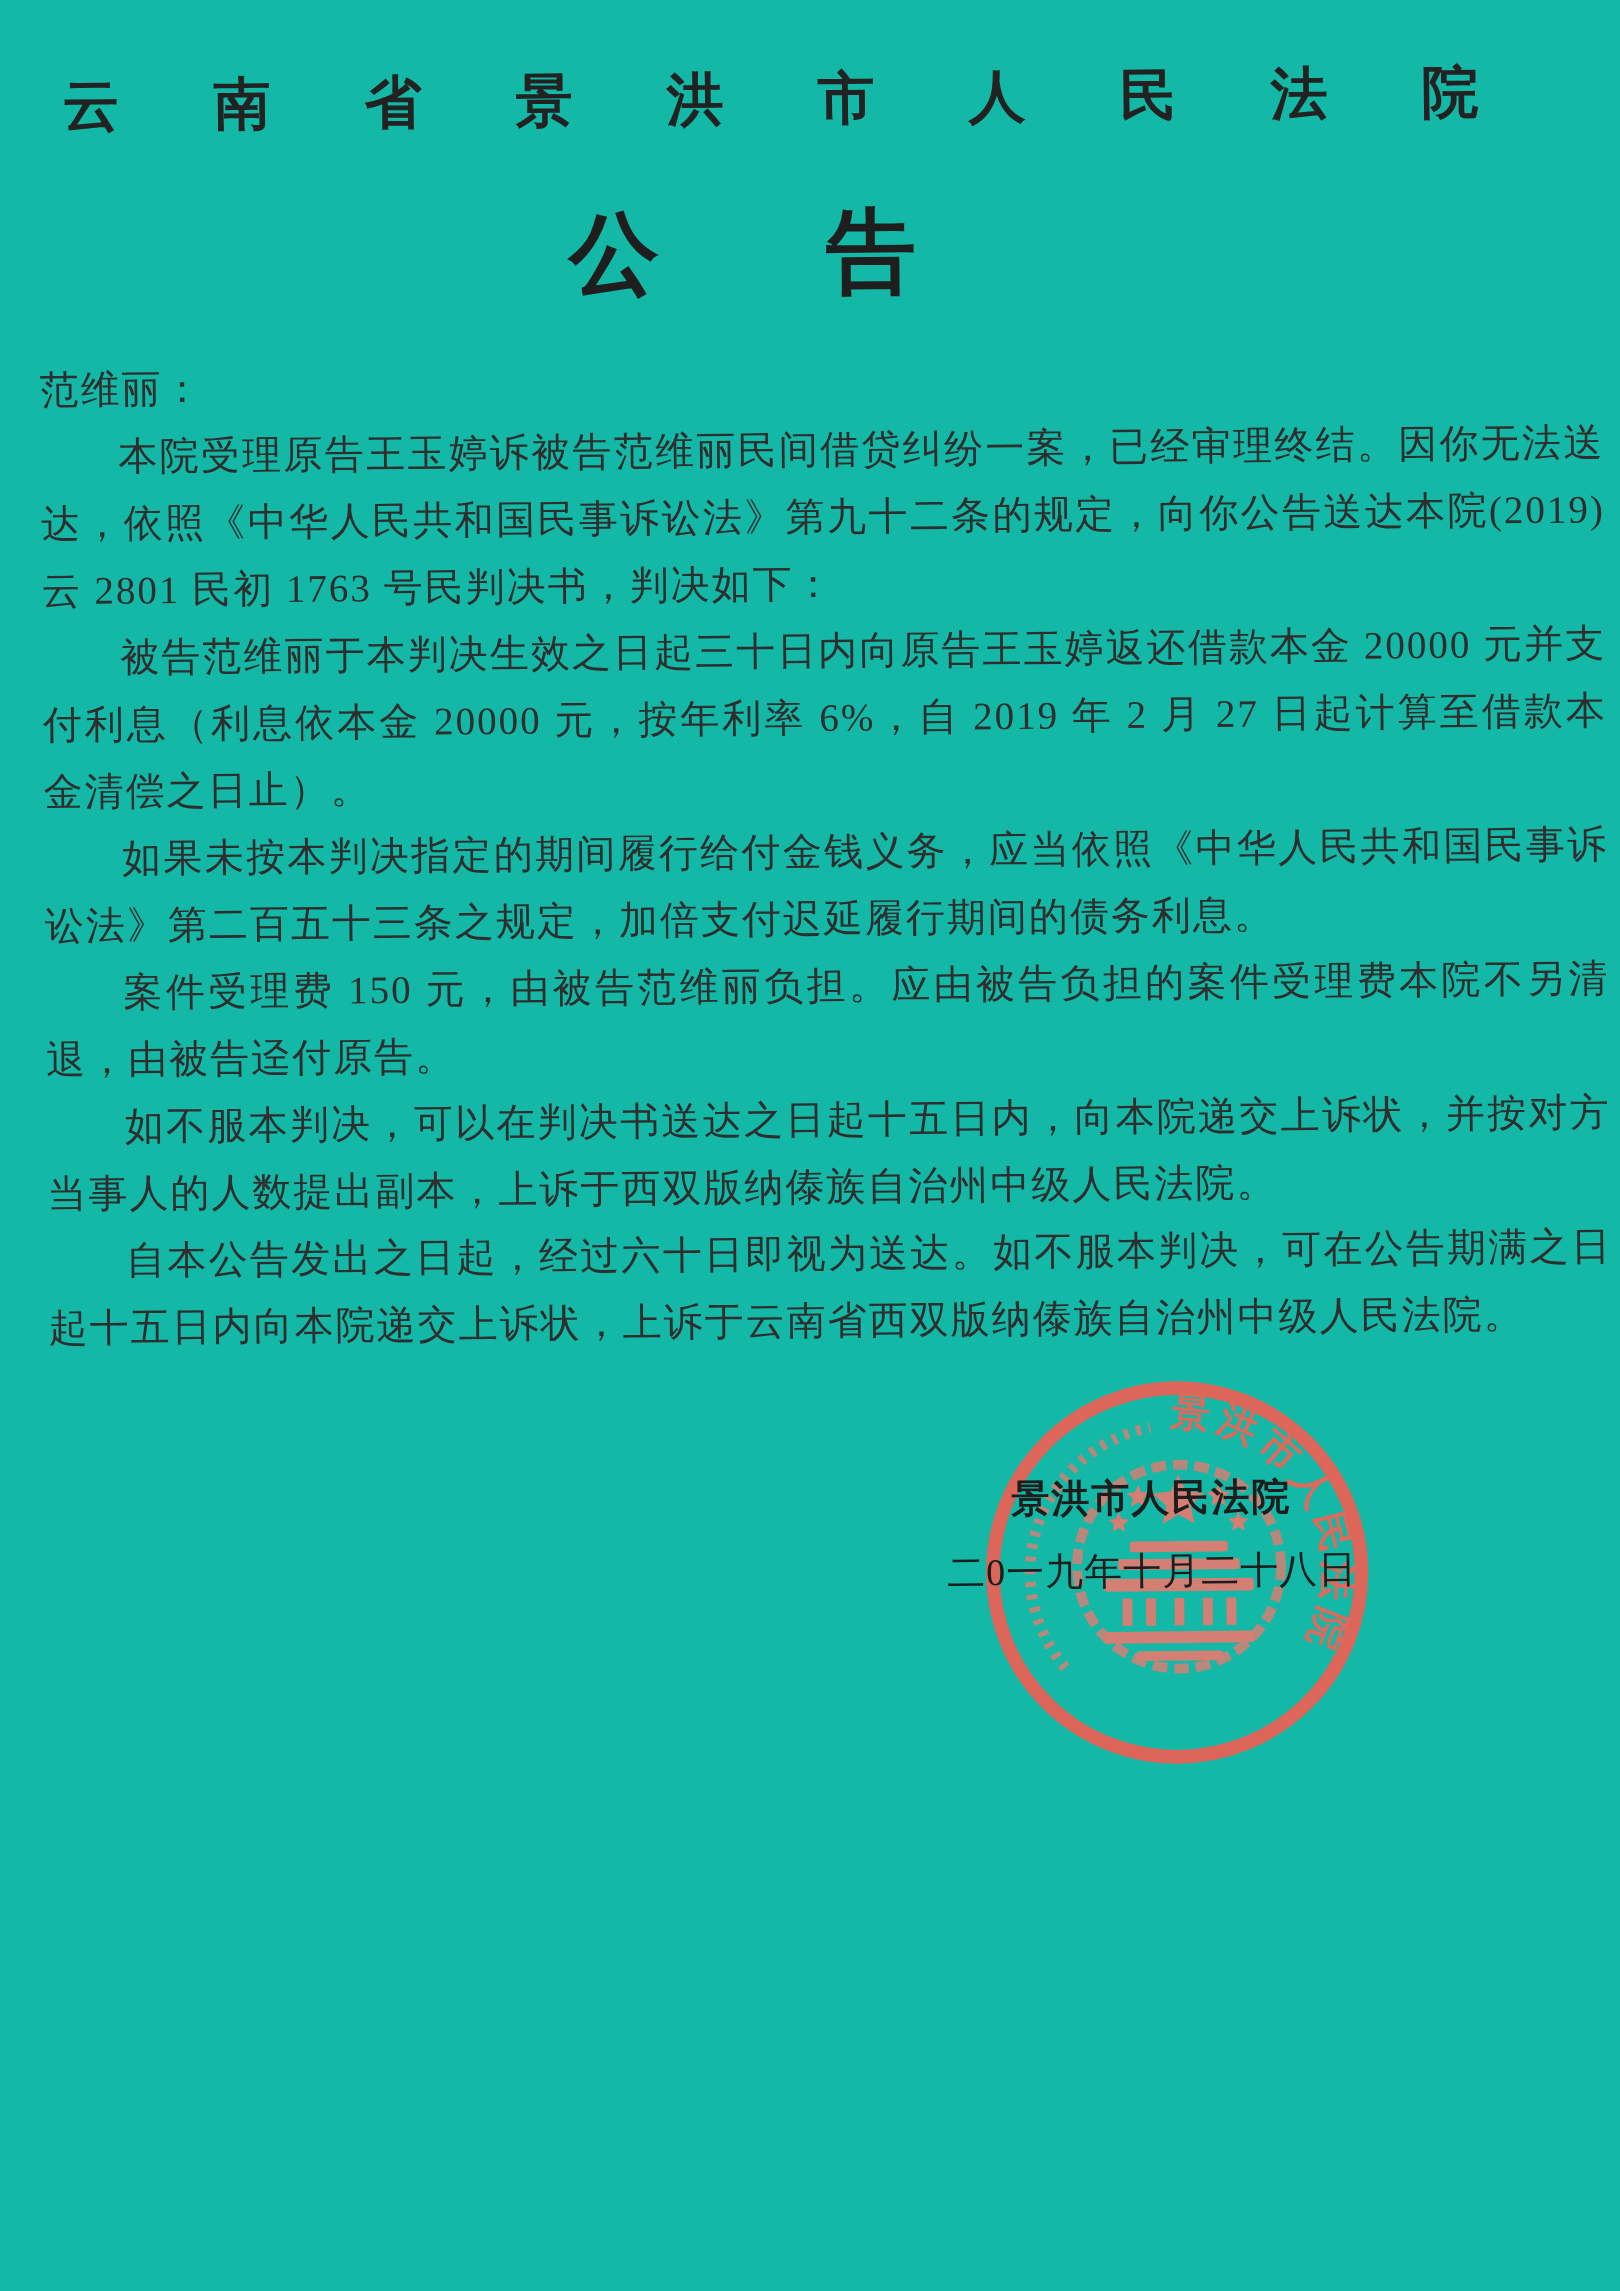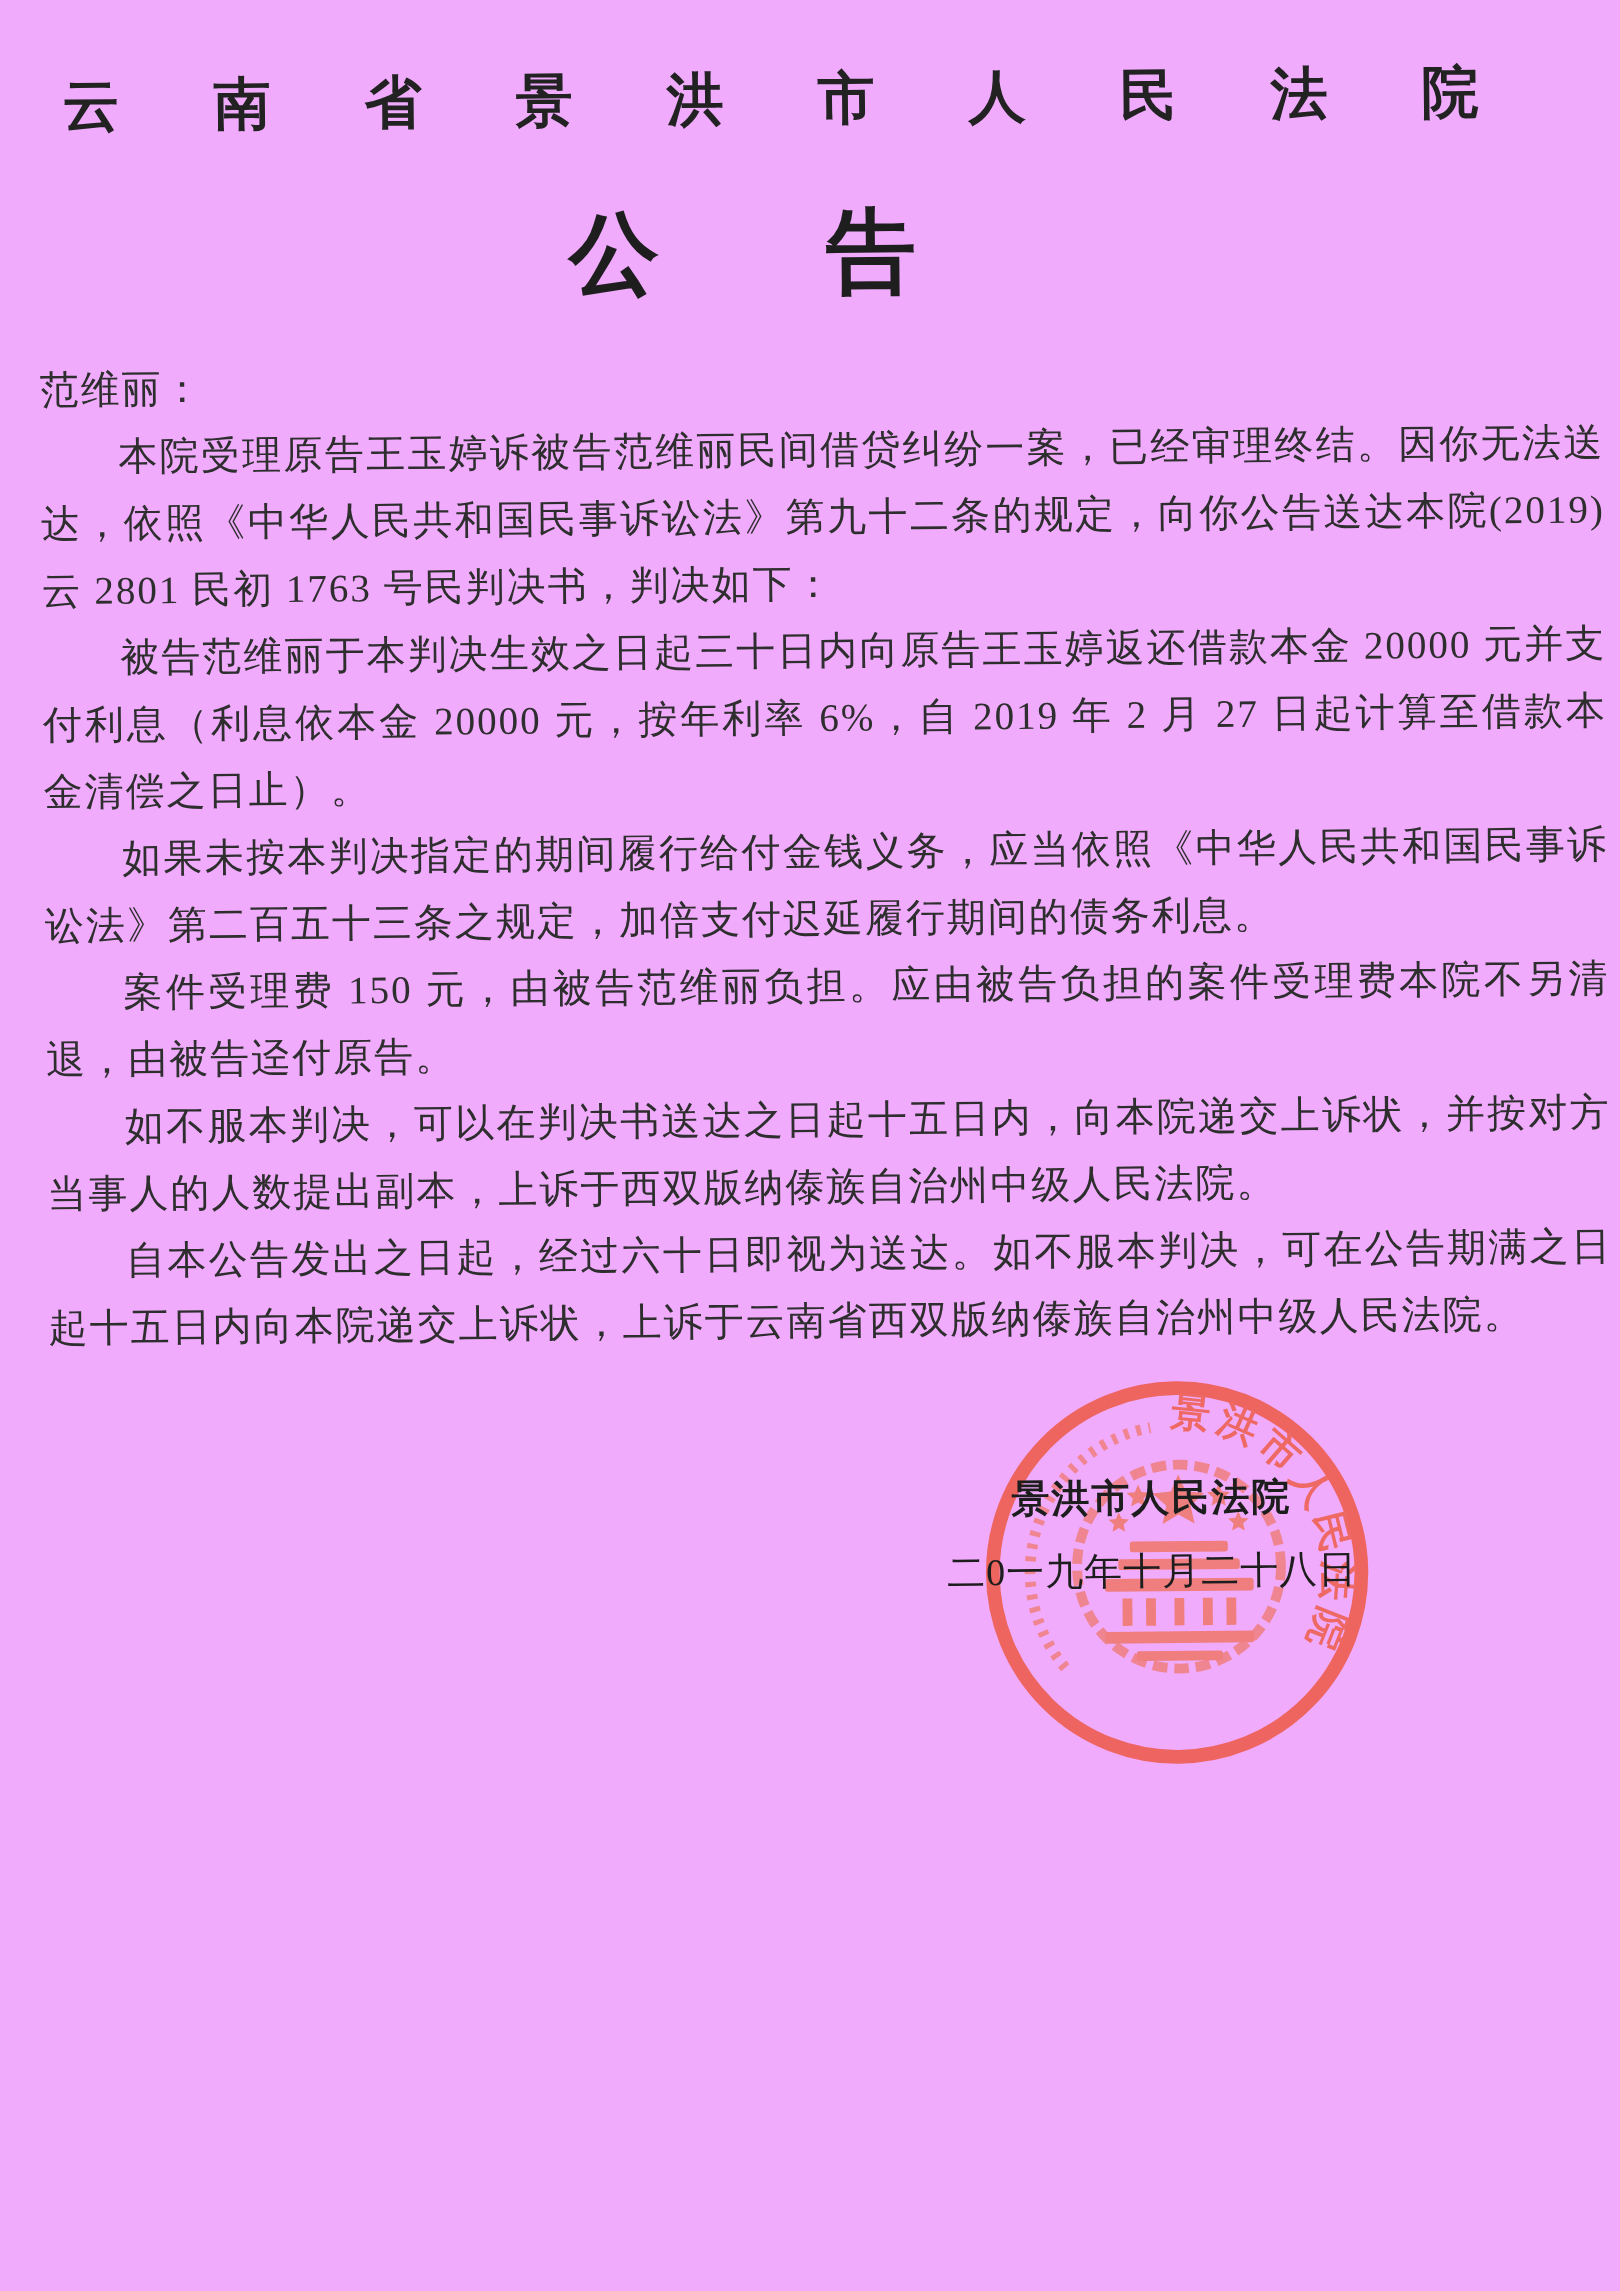--- a/index.html
+++ b/index.html
@@ -1,20 +1,20 @@
 <!DOCTYPE html>
 <html><head>
 <meta charset="utf-8">
 <style>
   html,body{margin:0;padding:0;background:#e8e8e8;}
   .page{
     position:relative;
     width:1620px;height:2292px;
     margin:0 auto;
-    background:#f0abfc;
+    background:#14b8a6;
     overflow:hidden;
     font-family:"Liberation Serif","DejaVu Serif",serif;
     color:#2b2b2b;
   }
   .rotated{position:absolute;inset:0;transform:rotate(-0.55deg);}
   .court-title{
     position:absolute;top:61px;left:17.6px;width:1620px;
     text-align:center;font-size:57px;font-weight:bold;
     letter-spacing:94px;white-space:nowrap;color:#222;
   }

